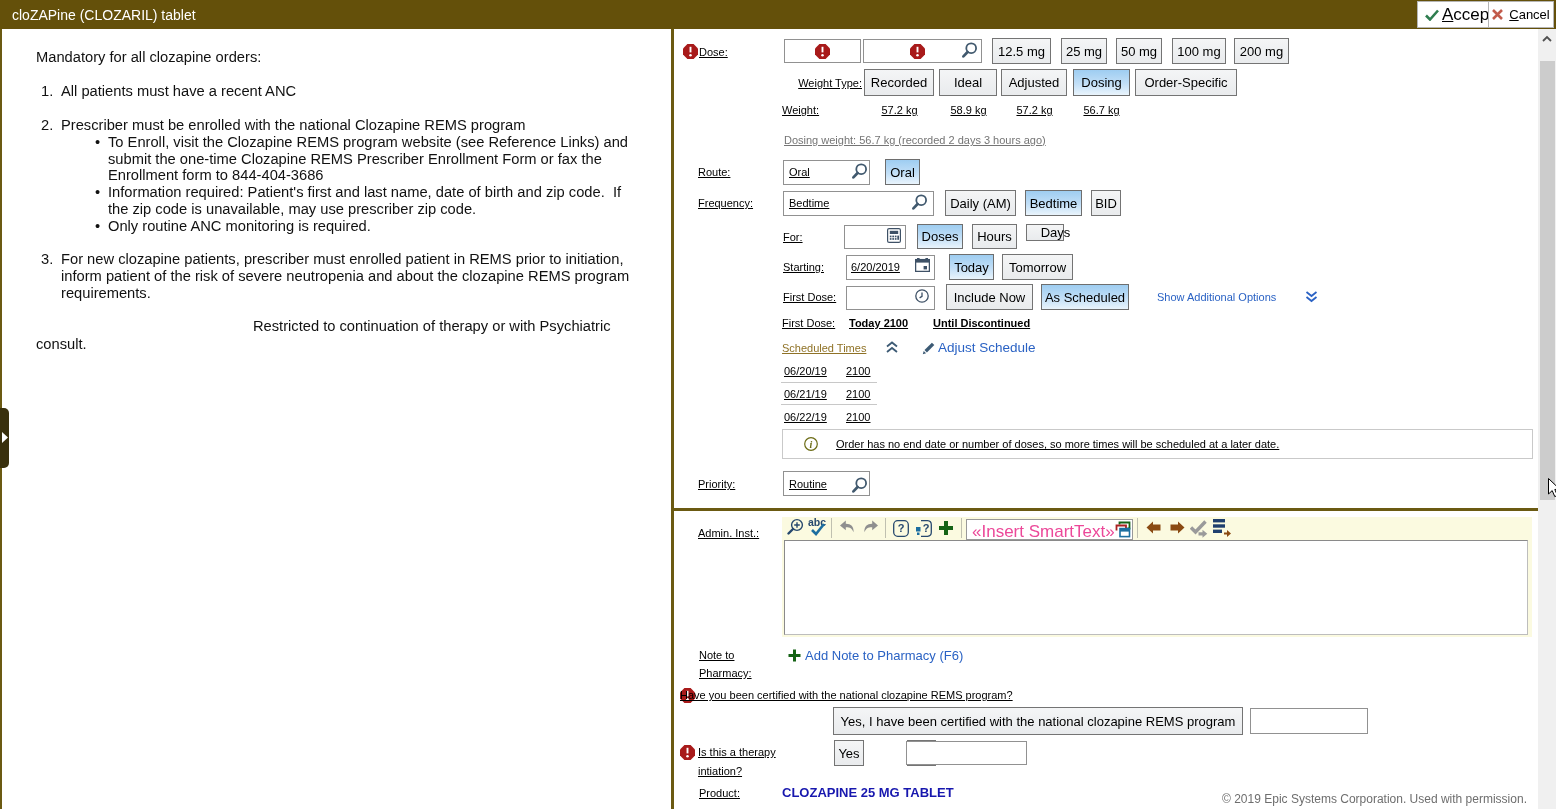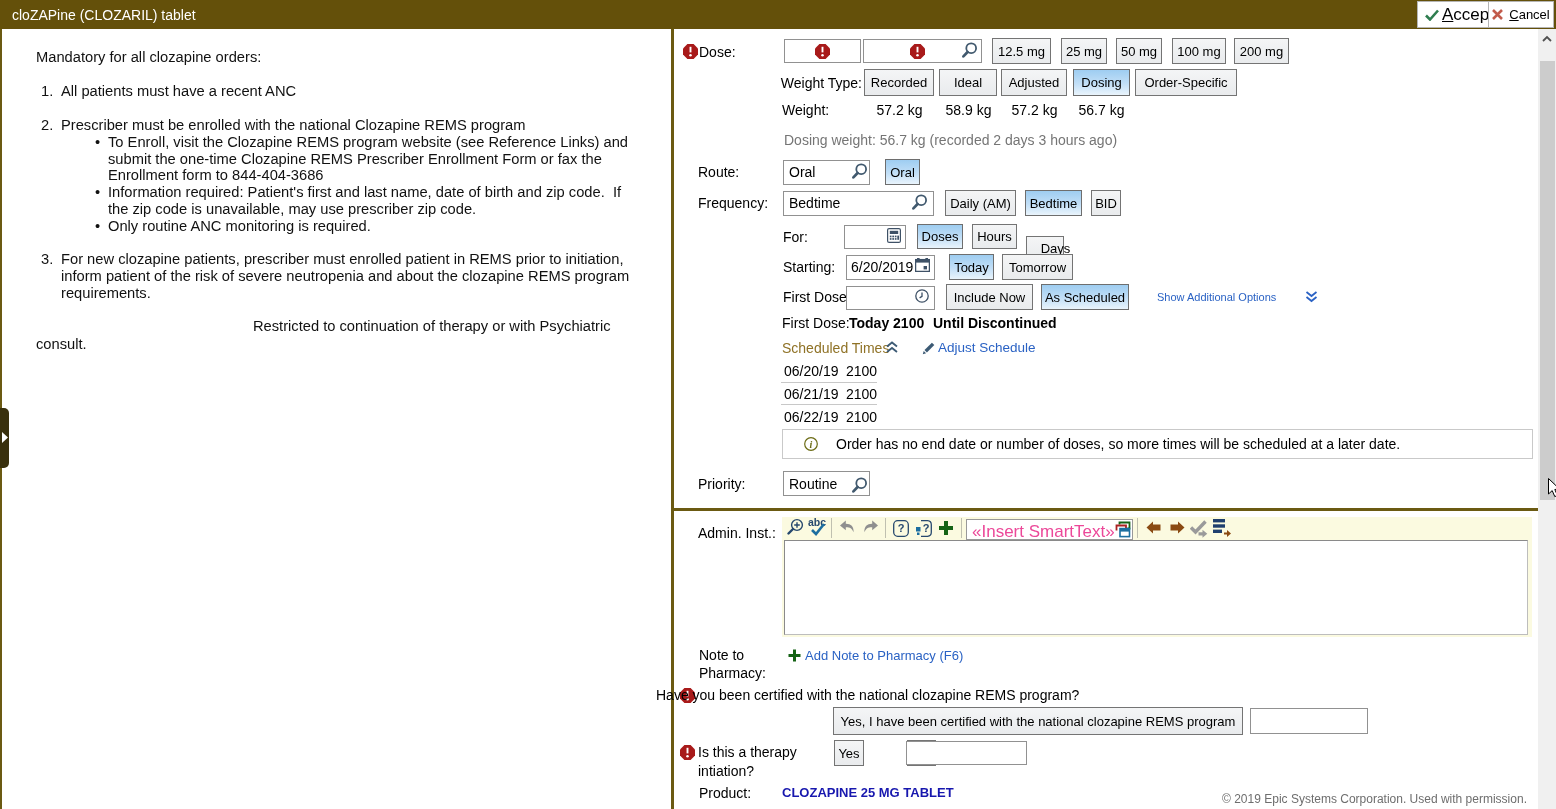--- a/index.html
+++ b/index.html
@@ -1,19 +1,19 @@
 <!DOCTYPE html>
 <html><head>
 <meta charset="utf-8">
 <style>
 html,body{margin:0;padding:0;}
 body{width:1556px;height:809px;position:relative;background:#fff;overflow:hidden;
      font-family:"Liberation Sans",sans-serif;-webkit-font-smoothing:antialiased;}
 .abs{position:absolute;}
-.t13{font-size:14px;line-height:16px;white-space:pre;color:#000;}
+.t13{font-size:11px;line-height:16px;white-space:pre;color:#000;text-decoration:underline;}
 .t14{font-size:14.7px;line-height:18px;white-space:pre;color:#111;}
 .gray{color:#757575;}
 .link{color:#2a62c4;}
 .inp{position:absolute;background:#fff;border:1px solid #919191;box-sizing:border-box;}
 .btn{position:absolute;box-sizing:border-box;border:1px solid #747474;
      background:linear-gradient(#f4f5f6,#e9ebed);display:flex;align-items:center;
      justify-content:center;font-size:13px;color:#000;white-space:pre;}
 .sel{background:linear-gradient(#9ecdf1 0%,#c2dff7 55%,#e9f4fc 100%);border:1px solid #6e6e6e;}
 .ico{position:absolute;}
 </style>
@@ -135,21 +135,21 @@
       <rect x="5.3" y="7.6" width="1.7" height="1.7"></rect>
       <rect x="7.8" y="7.6" width="1.7" height="1.7"></rect>
       <rect x="2.8" y="10.1" width="1.7" height="1.7"></rect>
       <rect x="5.3" y="10.1" width="1.7" height="1.7"></rect>
       <rect x="7.8" y="10.1" width="1.7" height="1.7"></rect>
       <rect x="10.3" y="7.6" width="1.7" height="4.2"></rect>
     </g>
   </svg>
 <div class="btn sel" style="left:917px;top:224px;width:46px;height:25px;">Doses</div>
 <div class="btn" style="left:972px;top:224px;width:45px;height:25px;">Hours</div>
-<div class="btn" style="left:1026px;top:236px;width:38px;height:25px;padding-left:21px;">Days</div>
+<div class="btn" style="left:1026px;top:224px;width:38px;height:17px;padding-left:21px;">Days</div>
 
 <div class="abs t13" style="left:783px;top:259px;">Starting:</div>
 <div class="inp" style="left:846px;top:255px;width:89px;height:25px;"></div>
 <div class="abs t13" style="left:851px;top:259px;">6/20/2019</div>
 <svg class="ico" style="left:915px;top:257px" width="15" height="15" viewBox="0 0 15 15">
     <rect x="2" y="1" width="2.6" height="3" fill="#3e5166"></rect>
     <rect x="10.4" y="1" width="2.6" height="3" fill="#3e5166"></rect>
     <rect x="0.6" y="2.6" width="13.8" height="11.8" fill="none" stroke="#3e5166" stroke-width="1.3"></rect>
     <rect x="0.6" y="2.6" width="13.8" height="3" fill="#3e5166"></rect>
     <rect x="8.6" y="9" width="3.4" height="3.4" fill="#3e5166"></rect>
@@ -277,21 +277,21 @@
 <svg class="ico" style="left:788px;top:649px" width="13" height="13" viewBox="0 0 13 13">
     <path d="M5 0.5 L8 0.5 L8 5 L12.5 5 L12.5 8 L8 8 L8 12.5 L5 12.5 L5 8 L0.5 8 L0.5 5 L5 5 Z" fill="#156315"></path>
   </svg>
 <div class="abs link" style="left:805px;top:648px;font-size:13px;line-height:16px;white-space:pre;">Add Note to Pharmacy (F6)</div>
 
 <svg class="ico" style="left:680px;top:688px" width="15" height="15" viewBox="0 0 15 15">
     <polygon points="4.4,0 10.6,0 15,4.4 15,10.6 10.6,15 4.4,15 0,10.6 0,4.4" fill="#a81a1a"></polygon>
     <rect x="6.55" y="2.8" width="1.9" height="5.6" fill="#fff"></rect>
     <circle cx="7.5" cy="11.2" r="1.25" fill="#fff"></circle>
   </svg>
-<div class="abs t13" style="left:656px;top:687px;">Have you been certified with the national clozapine REMS program?</div>
+<div class="abs t13" style="left:680px;top:687px;">Have you been certified with the national clozapine REMS program?</div>
 <div class="btn" style="left:833px;top:707px;width:410px;height:28px;">Yes, I have been certified with the national clozapine REMS program</div>
 <div class="inp" style="left:1250px;top:708px;width:118px;height:26px;"></div>
 
 <svg class="ico" style="left:680px;top:745px" width="15" height="15" viewBox="0 0 15 15">
     <polygon points="4.4,0 10.6,0 15,4.4 15,10.6 10.6,15 4.4,15 0,10.6 0,4.4" fill="#a81a1a"></polygon>
     <rect x="6.55" y="2.8" width="1.9" height="5.6" fill="#fff"></rect>
     <circle cx="7.5" cy="11.2" r="1.25" fill="#fff"></circle>
   </svg>
 <div class="abs t13" style="left:698px;top:744px;">Is this a therapy</div>
 <div class="abs t13" style="left:698px;top:763px;">intiation?</div>

